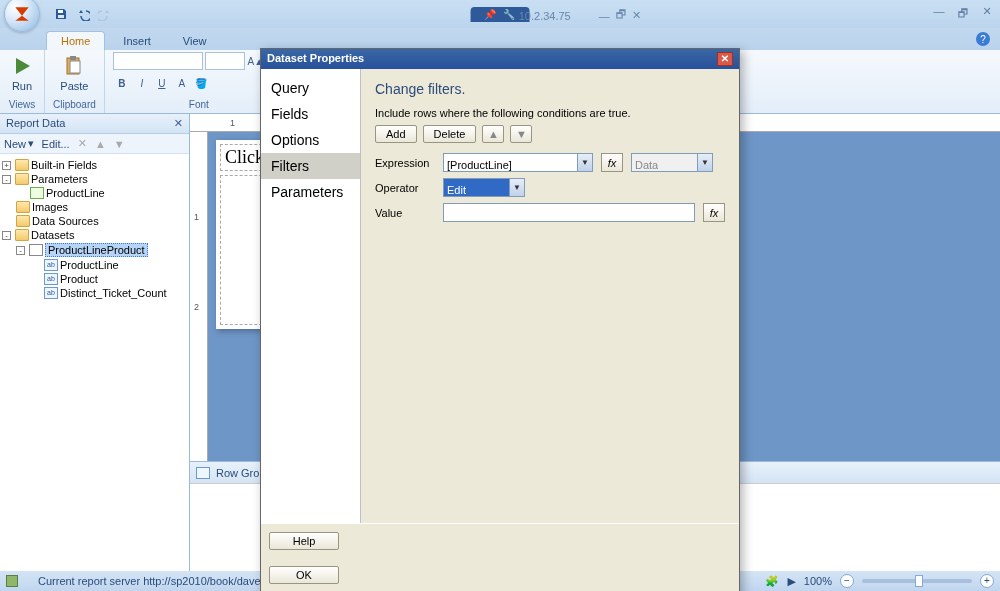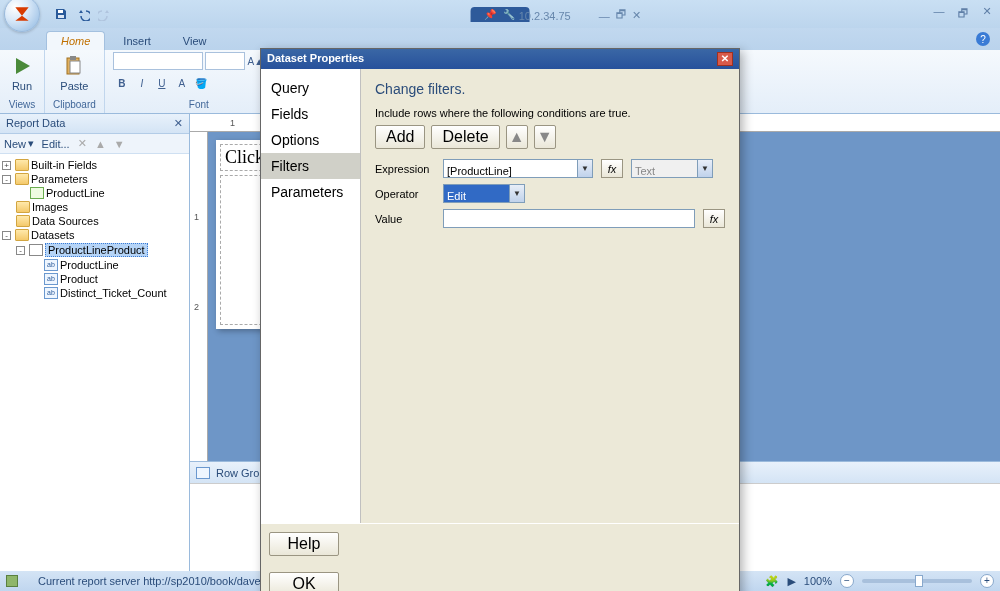--- a/index.html
+++ b/index.html
@@ -12,21 +12,21 @@
 .qa-tools { display: flex; gap: 4px; margin-left: 8px; }
 .qa-btn { width: 18px; height: 18px; display: flex; align-items: center; justify-content: center; color: #314e74; cursor: pointer; }
 .title-pill { position: absolute; left: 50%; transform: translateX(-50%); background: #2e5a9a; color: #fff; padding: 2px 14px; border-radius: 4px 4px 0 0; display: flex; gap: 6px; align-items: center; font-size: 10px; }
 .title-host { position: absolute; left: 50%; transform: translateX(-50%); top: 6px; margin-left: 80px; color: #6787ac; font-size: 11px; display: flex; align-items: center; gap: 6px; }
 .title-right { position: absolute; right: 6px; display: flex; gap: 10px; color: #5f7fa7; }
 .title-right span { cursor: pointer; width: 14px; text-align: center; }
 
 
 .ribbon-tabs { height: 22px; background: linear-gradient(#c1d8ef,#bad3ec); display: flex; align-items: flex-end; padding-left: 46px; gap: 4px; position: relative; }
 .ribbon-tab { padding: 3px 14px; color: #2a4c7a; cursor: pointer; border-radius: 4px 4px 0 0; }
-.ribbon-tab.active { background: #f2f7fc; border: 1px solid #a3c0df; border-bottom: none; color: #c07000; font-style: italic; }
+.ribbon-tab.active { background: #f2f7fc; border: 1px solid #a3c0df; border-bottom: none; color: #c07000; }
 .help-icon { position: absolute; right: 10px; top: 4px; width: 14px; height: 14px; border-radius: 50%; background: #3a7bd5; color: #fff; font-size: 10px; display: flex; align-items: center; justify-content: center; cursor: pointer; }
 
 
 .ribbon { height: 64px; background: linear-gradient(#f5f9fd,#e4eef9); border-bottom: 1px solid #9abadc; display: flex; }
 .ribbon-group { border-right: 1px solid #c1d6ed; padding: 2px 8px 1px; display: flex; flex-direction: column; align-items: center; justify-content: space-between; min-width: 42px; }
 .ribbon-group-label { font-size: 10px; color: #416799; margin-top: auto; padding-bottom: 2px; }
 .ribbon-big-btn { display: flex; flex-direction: column; align-items: center; gap: 2px; cursor: pointer; padding: 2px; color: #2a4c7a; }
 .ribbon-big-btn .ico { width: 24px; height: 24px; display: flex; align-items: center; justify-content: center; }
 .font-row { display: flex; gap: 2px; }
 .font-sel { background: #fff; border: 1px solid #a9c1dd; height: 18px; width: 90px; font-size: 11px; padding: 0 2px; }
@@ -85,21 +85,21 @@
 .dlg-title { background: linear-gradient(#3a67a5,#27519b); color: #fff; padding: 3px 6px; display: flex; justify-content: space-between; font-weight: bold; font-size: 11px; }
 .dlg-close { width: 16px; height: 14px; background: #d85a4a; border: 1px solid #a03020; color: #fff; font-size: 10px; line-height: 12px; text-align: center; cursor: pointer; }
 .dlg-body { display: flex; height: 454px; }
 .dlg-nav { width: 100px; background: #fff; border-right: 1px solid #c0c0c0; padding-top: 6px; }
 .dlg-nav-item { padding: 5px 10px; cursor: pointer; font-size: 14px; }
 .dlg-nav-item.active { background: #d0d0c8; }
 .dlg-content { flex: 1; padding: 12px 14px; background: #ece9d8; }
 .dlg-heading { font-size: 14px; color: #2a4c7a; margin-bottom: 10px; }
 .dlg-sub { margin-bottom: 6px; }
 .dlg-btns { display: flex; gap: 6px; margin-bottom: 10px; }
-.win-btn { background: linear-gradient(#fff,#eae7d8); border: 1px solid #9a9582; padding: 2px 10px; font-size: 16px; cursor: pointer; border-radius: 2px; }
+.win-btn { background: linear-gradient(#fff,#eae7d8); border: 1px solid #9a9582; padding: 2px 10px; font-size: 11px; cursor: pointer; border-radius: 2px; }
 .win-arrowbtn { width: 22px; padding: 2px 0; text-align: center; color: #888; }
 .dlg-field-row { display: flex; align-items: center; gap: 8px; margin-bottom: 6px; }
 .dlg-label { width: 60px; }
 .dlg-input { background: #fff; border: 1px solid #7f9db9; height: 19px; font-size: 11px; padding: 0 3px; }
 .dlg-dropdown { position: relative; background: #fff; border: 1px solid #7f9db9; height: 19px; display: flex; align-items: flex-end; }
 .dlg-dropdown.blue { background: #316ac5; color: #fff; }
 .dd-arrow { width: 15px; height: 100%; background: linear-gradient(#e8eef8,#c0d2eb); border-left: 1px solid #7f9db9; display: flex; align-items: center; justify-content: center; font-size: 8px; color: #333; margin-left: auto; cursor: pointer; }
 .fx-btn { width: 22px; height: 19px; background: linear-gradient(#fff,#eae7d8); border: 1px solid #9a9582; font-style: italic; font-size: 11px; cursor: pointer; }
 .dlg-footer { border-top: 1px solid #fff; padding: 8px; display: flex; gap: 8px; background: #ece9d8; flex-direction: column; }
 .dlg-footer .spacer { flex: 1; }
@@ -339,21 +339,21 @@
         <button class="win-btn win-arrowbtn">▼</button>
       </div>
       <div class="dlg-field-row">
         <div class="dlg-label">Expression</div>
         <div class="dlg-dropdown" style="width:150px;">
           <span style="padding:0 3px;">[ProductLine]</span>
           <span class="dd-arrow">▼</span>
         </div>
         <button class="fx-btn">fx</button>
         <div class="dlg-dropdown" style="width:82px;background:#f0f0f0;color:#888;">
-          <span style="padding:0 3px;">Text</span>
+          <span style="padding:0 3px;">Data</span>
           <span class="dd-arrow">▼</span>
         </div>
       </div>
       <div class="dlg-field-row">
         <div class="dlg-label">Operator</div>
         <div class="dlg-dropdown blue" style="width:82px;">
           <span style="padding:0 3px;">Edit</span>
           <span class="dd-arrow">▼</span>
         </div>
       </div>

